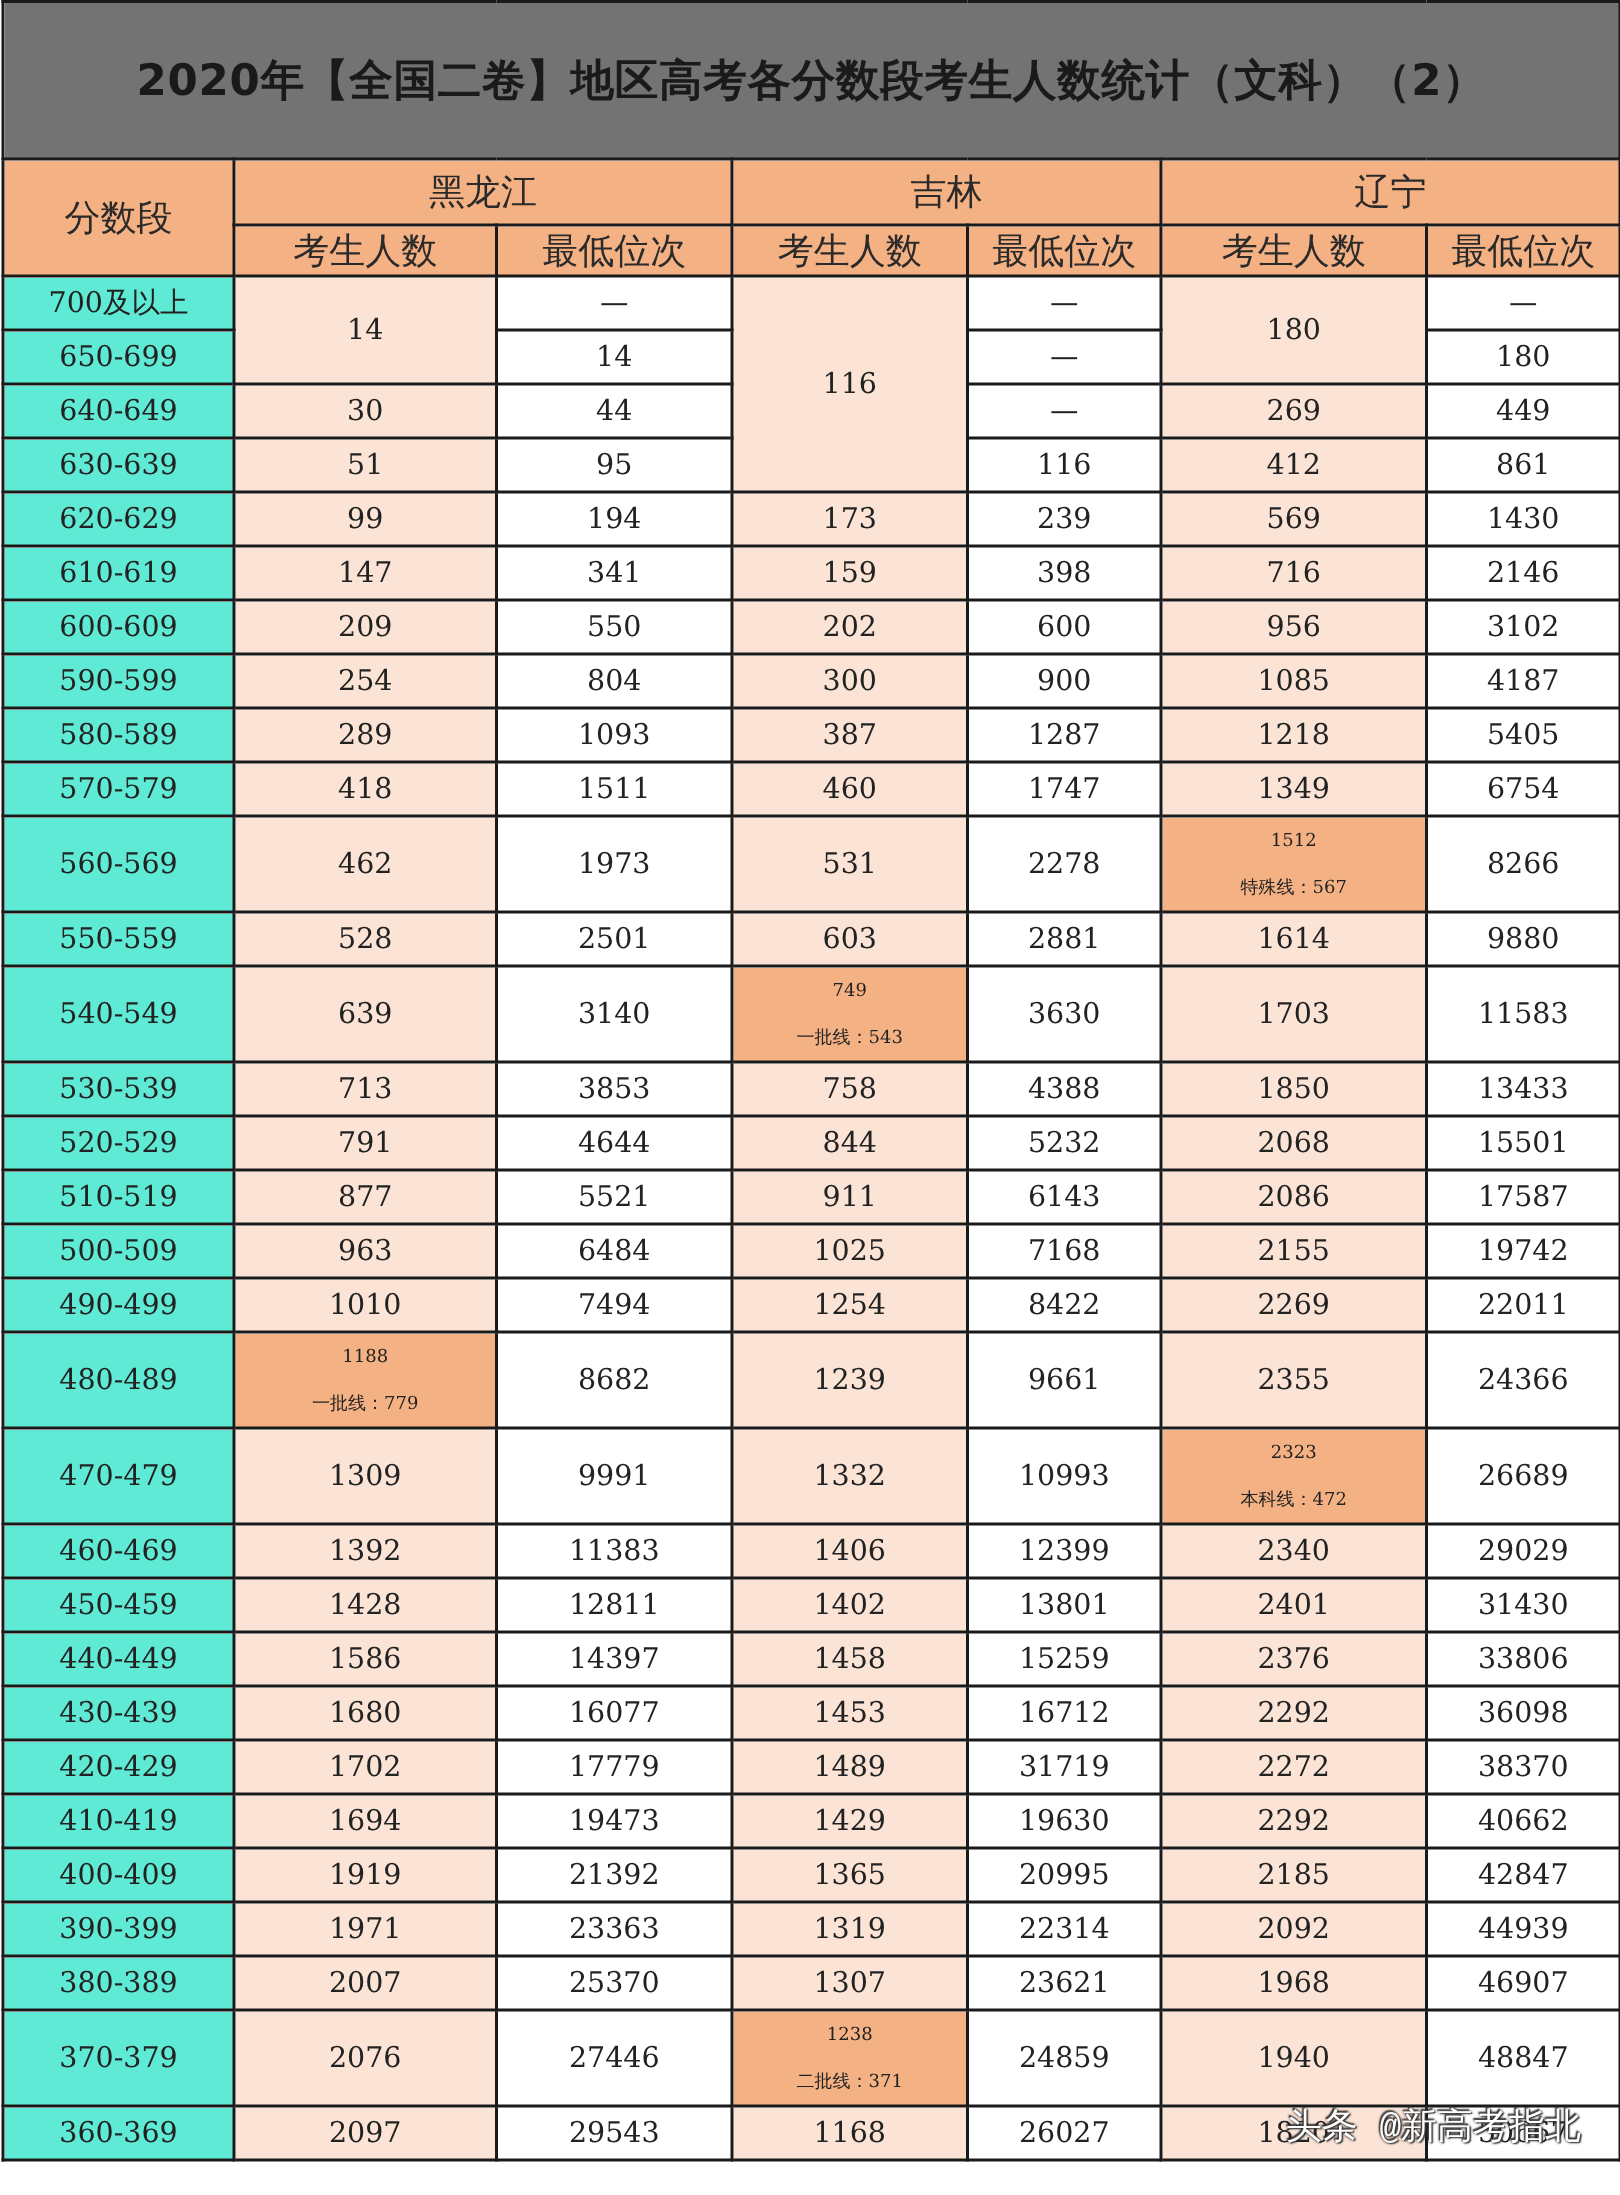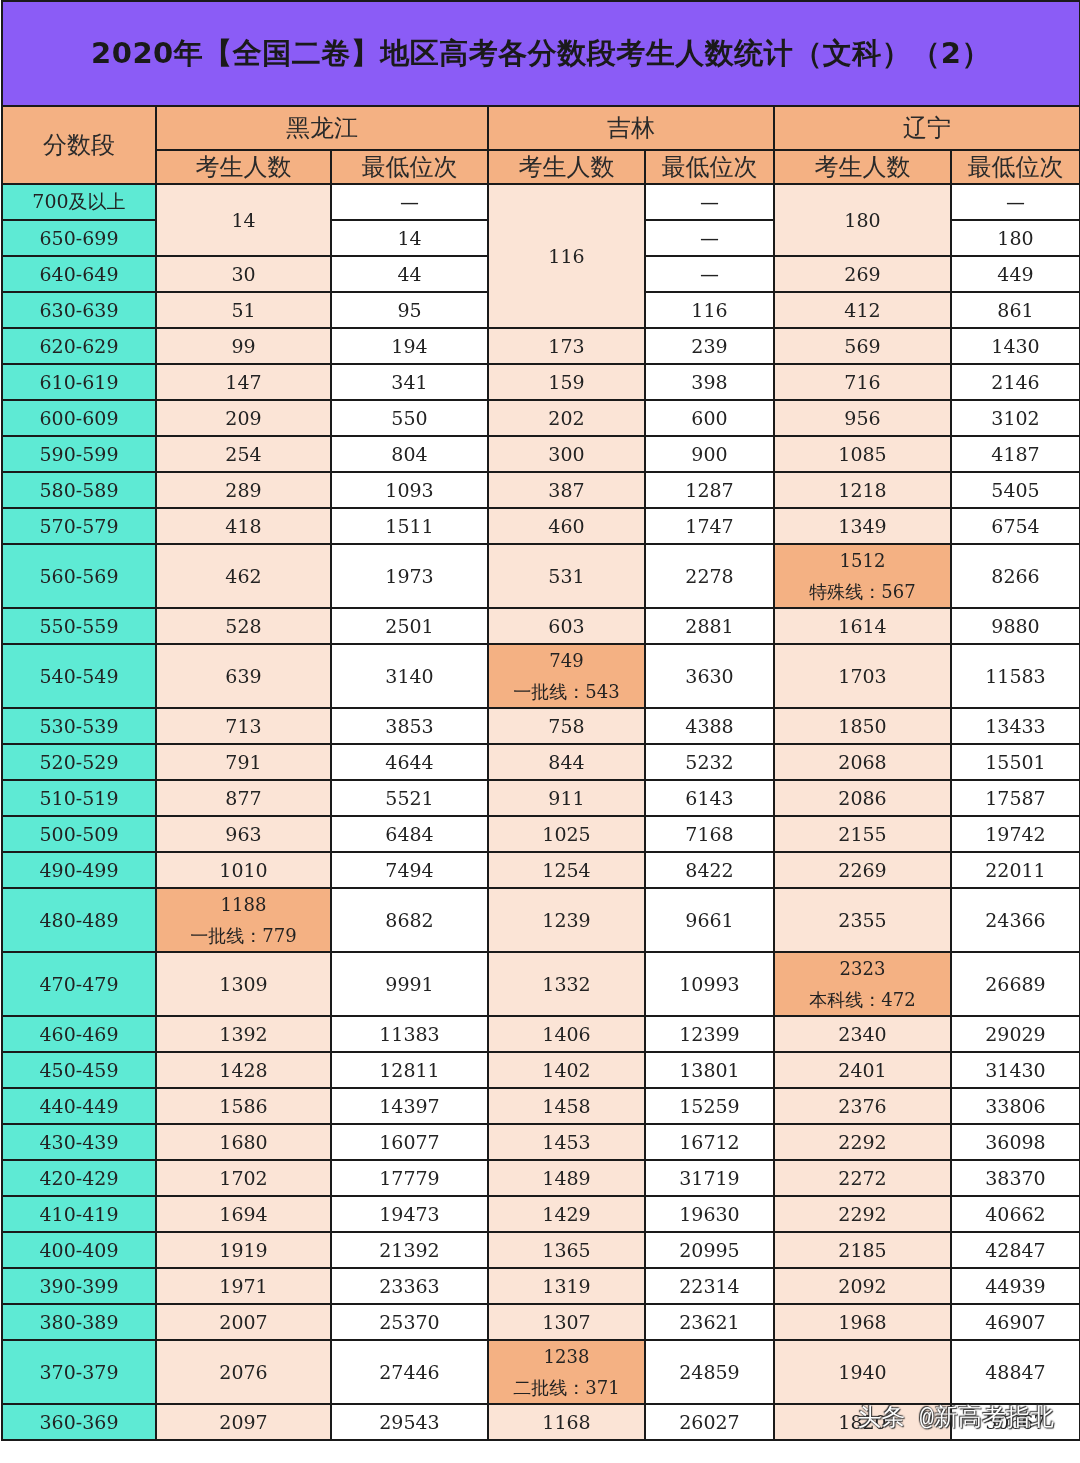--- a/index.html
+++ b/index.html
@@ -1,27 +1,27 @@
 <!DOCTYPE html>
 <html><head>
 <meta charset="utf-8">
 <style>
   html, body { margin:0; padding:0; background:#ffffff; }
   body { width:1080px; height:1463px; overflow:hidden; font-family:"DejaVu Serif","Liberation Serif",serif; color:#222; }
   .wrap { position:relative; width:1080px; }
   table { border-collapse:collapse; width:1078px; table-layout:fixed; margin-left:1px; }
   td, th { border:2px solid #1a1a1a; text-align:center; vertical-align:middle; padding:0; font-weight:normal; overflow:hidden; }
-  .title-cell { background:#8b5cf6; height:103px; font-family:"DejaVu Sans","Liberation Sans",sans-serif; font-weight:bold; font-size:29px; color:#1a1a1a; letter-spacing:0.5px; }
+  .title-cell { background:#737373; height:103px; font-family:"DejaVu Sans","Liberation Sans",sans-serif; font-weight:bold; font-size:29px; color:#1a1a1a; letter-spacing:0.5px; }
   .hdr { background:#f4b183; font-family:"DejaVu Sans","Liberation Sans",sans-serif; font-size:24px; color:#2a2a2a; }
   .hdr-prov { height:44px; }
   .hdr-sub { height:28px; }
   td.band { background:#5eead4; font-size:19px; }
   td.cnt { background:#fbe4d6; font-size:19px; }
   td.rk { background:#ffffff; font-size:19px; }
-  td.mark { background:#f4b183; font-size:18px; line-height:31px;margin-top:48px; }
+  td.mark { background:#f4b183; font-size:12px; line-height:31px;margin-top:48px; }
   tr.r { height:36px; }
   tr.tall { height:61px; }
   .dash { font-family:"DejaVu Sans","Liberation Sans",sans-serif; }
   .watermark { position:absolute; right:26px; bottom:8px; font-family:Liberation Mono, monospace; font-size:24px; color:#ffffff; text-shadow:0 0 2px #333, 1px 1px 1px #333, -1px -1px 1px #333; pointer-events:none;text-align:center; }
 </style>
 </head>
 <body>
 
 <div class="wrap">
 <table>

